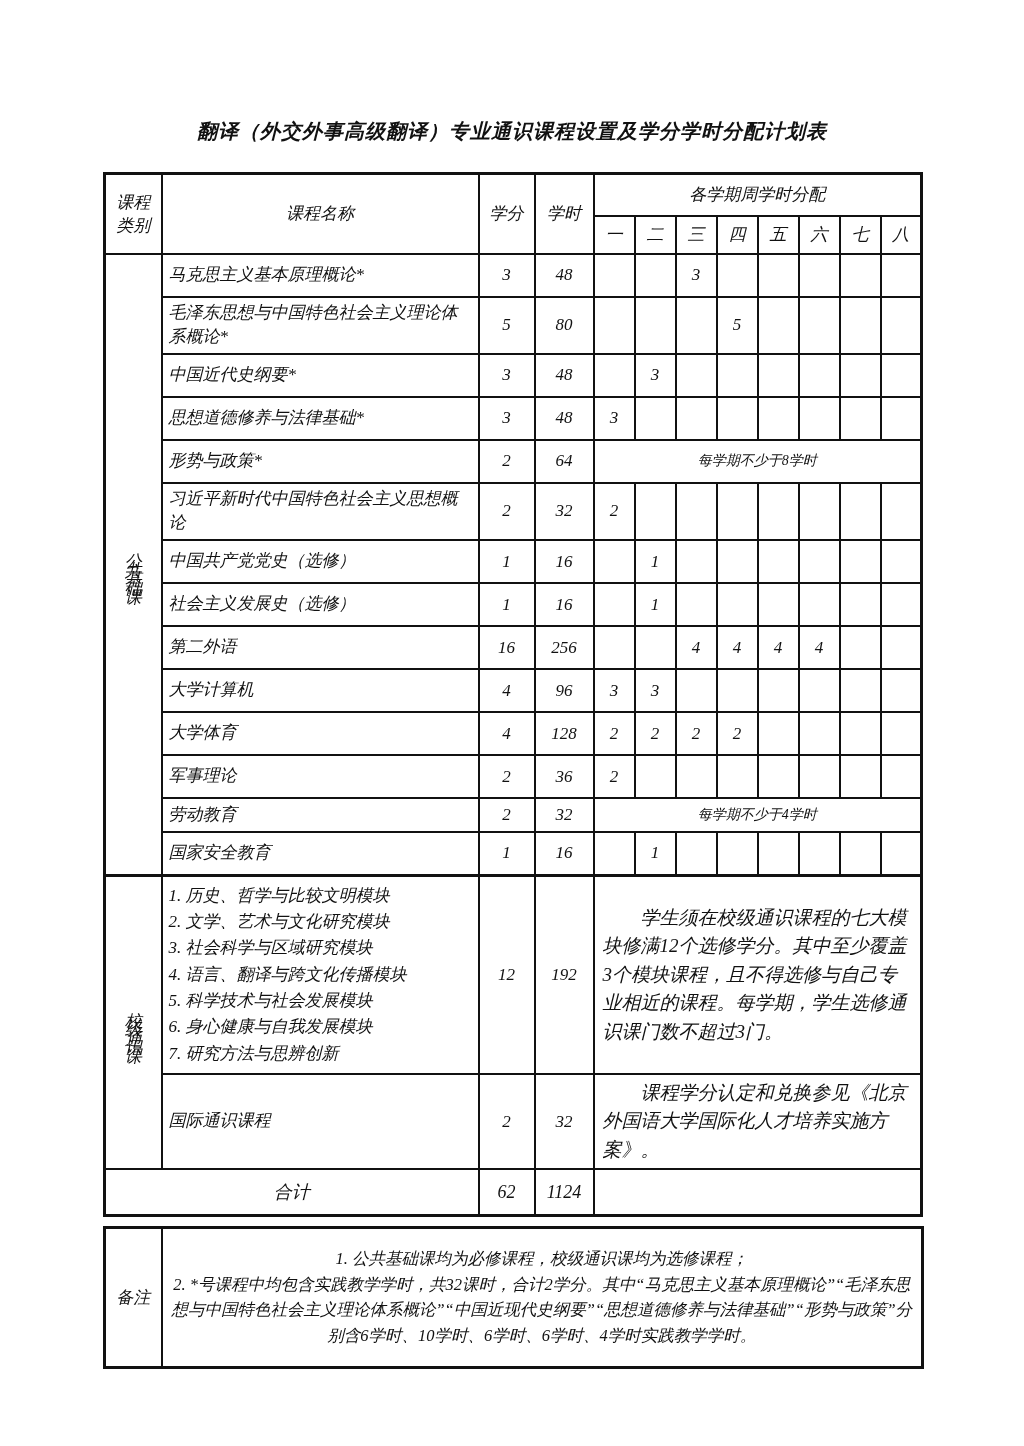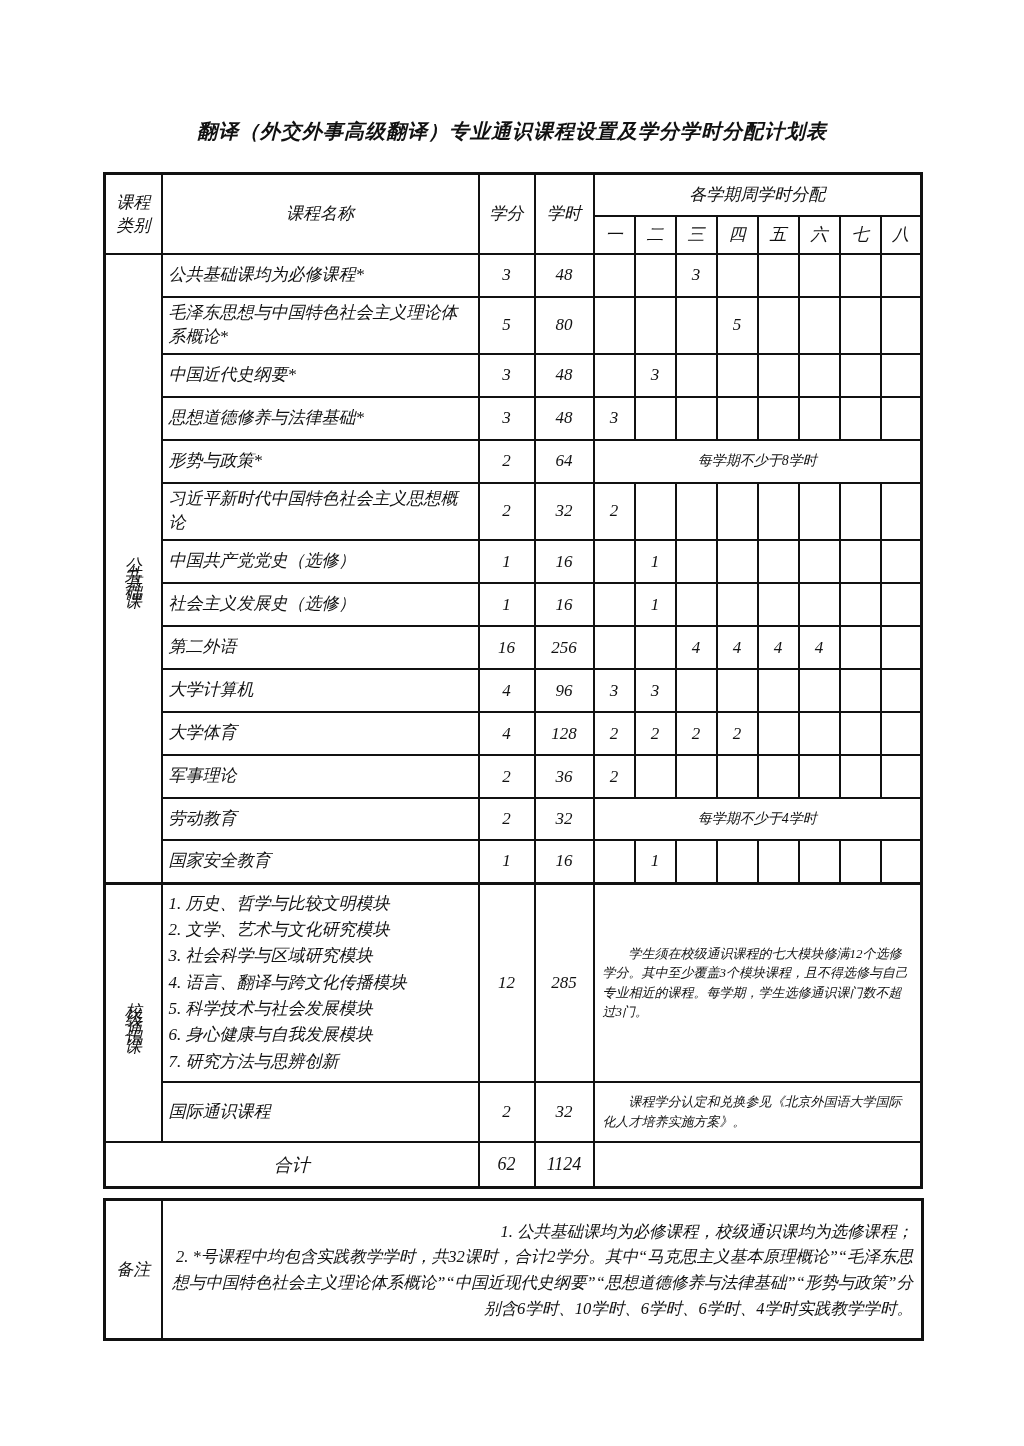--- a/index.html
+++ b/index.html
@@ -44,35 +44,35 @@
     writing-mode: vertical-lr;
     text-orientation: upright;
     letter-spacing: 9px;
     display: inline-block;
     line-height: 1;
   }
   .sem-para {
     text-align: left !important;
     text-indent: 2em;
     line-height: 1.5;
-    font-size: 13px;
+    font-size: 19px;
     padding: 4px 8px !important;
   }
   .sem-note { font-size: 14px; }
   table.notes {
     margin-top: 9px;
     border: 3px solid #111;
   }
   table.notes td {
     border: 2px solid #111;
     vertical-align: middle;
     padding: 6px 8px;
   }
   .notes-label-cell { text-align: center; }
-  .notes-body { text-align: right; line-height: 1.55; font-size: 16.5px; }
+  .notes-body { text-align: center; line-height: 1.55; font-size: 16.5px; }
   .notes-body p { margin: 0; }
 </style>
 </head>
 <body>
 
 <div class="page">
 
   <h1 class="doc-title">翻译（外交外事高级翻译）专业通识课程设置及学分学时分配计划表</h1>
 
   <table class="main">
@@ -105,21 +105,21 @@
           <td>四</td>
           <td>五</td>
           <td>六</td>
           <td>七</td>
           <td>八</td>
         </tr>
     </thead>
     <tbody id="table-body">
         <tr style="height: 43px;">
           <td rowspan="14"><span class="vert-label">公共基础课</span></td>
-          <td class="name-cell">公共基础课均为必修课程*</td>
+          <td class="name-cell">马克思主义基本原理概论*</td>
           <td>3</td>
           <td>48</td>
           <td></td>
           <td></td>
           <td>3</td>
           <td></td>
           <td></td>
           <td></td>
           <td></td>
           <td></td>
@@ -253,21 +253,21 @@
           <td>36</td>
           <td>2</td>
           <td></td>
           <td></td>
           <td></td>
           <td></td>
           <td></td>
           <td></td>
           <td></td>
         </tr>
-        <tr style="height: 42px; border-radius: 20px;">
+        <tr style="height: 34px; border-radius: 20px;">
           <td class="name-cell">劳动教育</td>
           <td>2</td>
           <td>32</td>
           <td class="sem-note" colspan="8">每学期不少于4学时</td>
         </tr>
         <tr style="height: 43px;">
           <td class="name-cell">国家安全教育</td>
           <td>1</td>
           <td>16</td>
           <td></td>
@@ -282,21 +282,21 @@
         <tr class="section-start" style="height: 190px;">
           <td rowspan="2"><span class="vert-label">校级通识课</span></td>
           <td class="pre-lines">1. 历史、哲学与比较文明模块
 2. 文学、艺术与文化研究模块
 3. 社会科学与区域研究模块
 4. 语言、翻译与跨文化传播模块
 5. 科学技术与社会发展模块
 6. 身心健康与自我发展模块
 7. 研究方法与思辨创新</td>
           <td>12</td>
-          <td>285</td>
+          <td>192</td>
           <td class="sem-para" colspan="8">学生须在校级通识课程的七大模块修满12个选修学分。其中至少覆盖3个模块课程，且不得选修与自己专业相近的课程。每学期，学生选修通识课门数不超过3门。</td>
         </tr>
         <tr style="height: 60px;">
           <td class="name-cell">国际通识课程</td>
           <td>2</td>
           <td>32</td>
           <td class="sem-para" colspan="8">课程学分认定和兑换参见《北京外国语大学国际化人才培养实施方案》。</td>
         </tr>
         <tr class="total-row" style="height: 46px;">
           <td colspan="2">合计</td>

